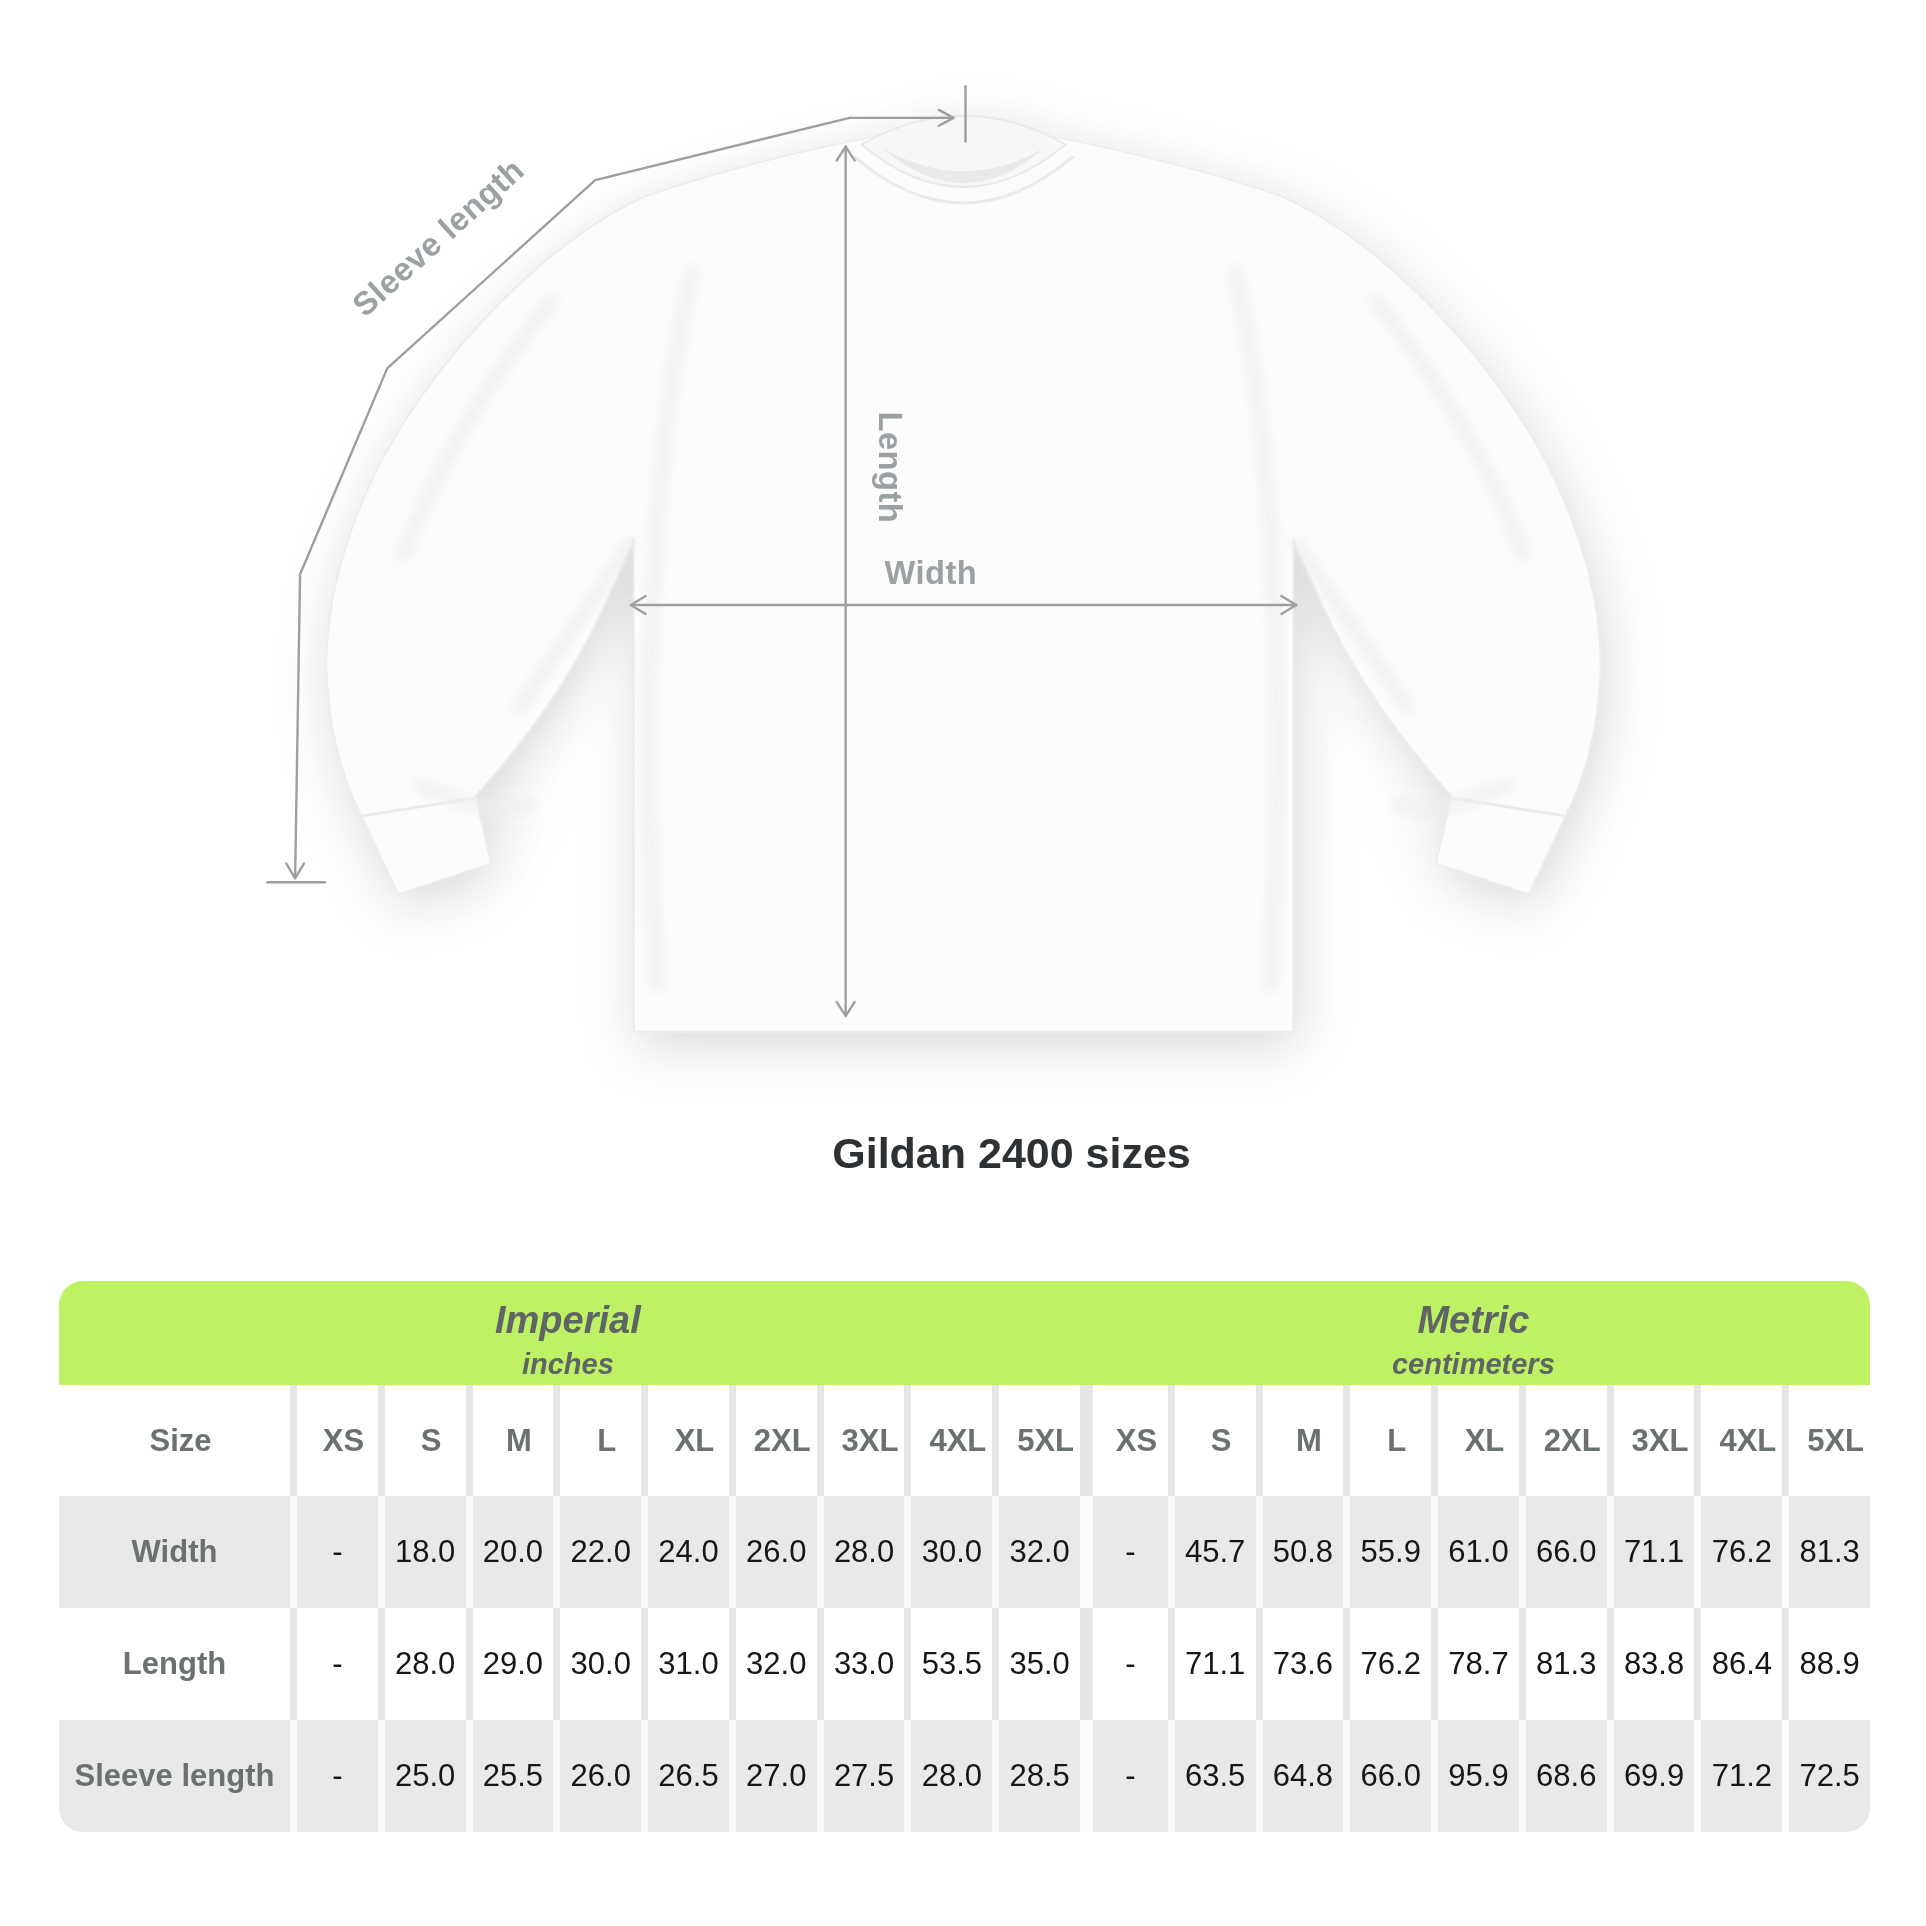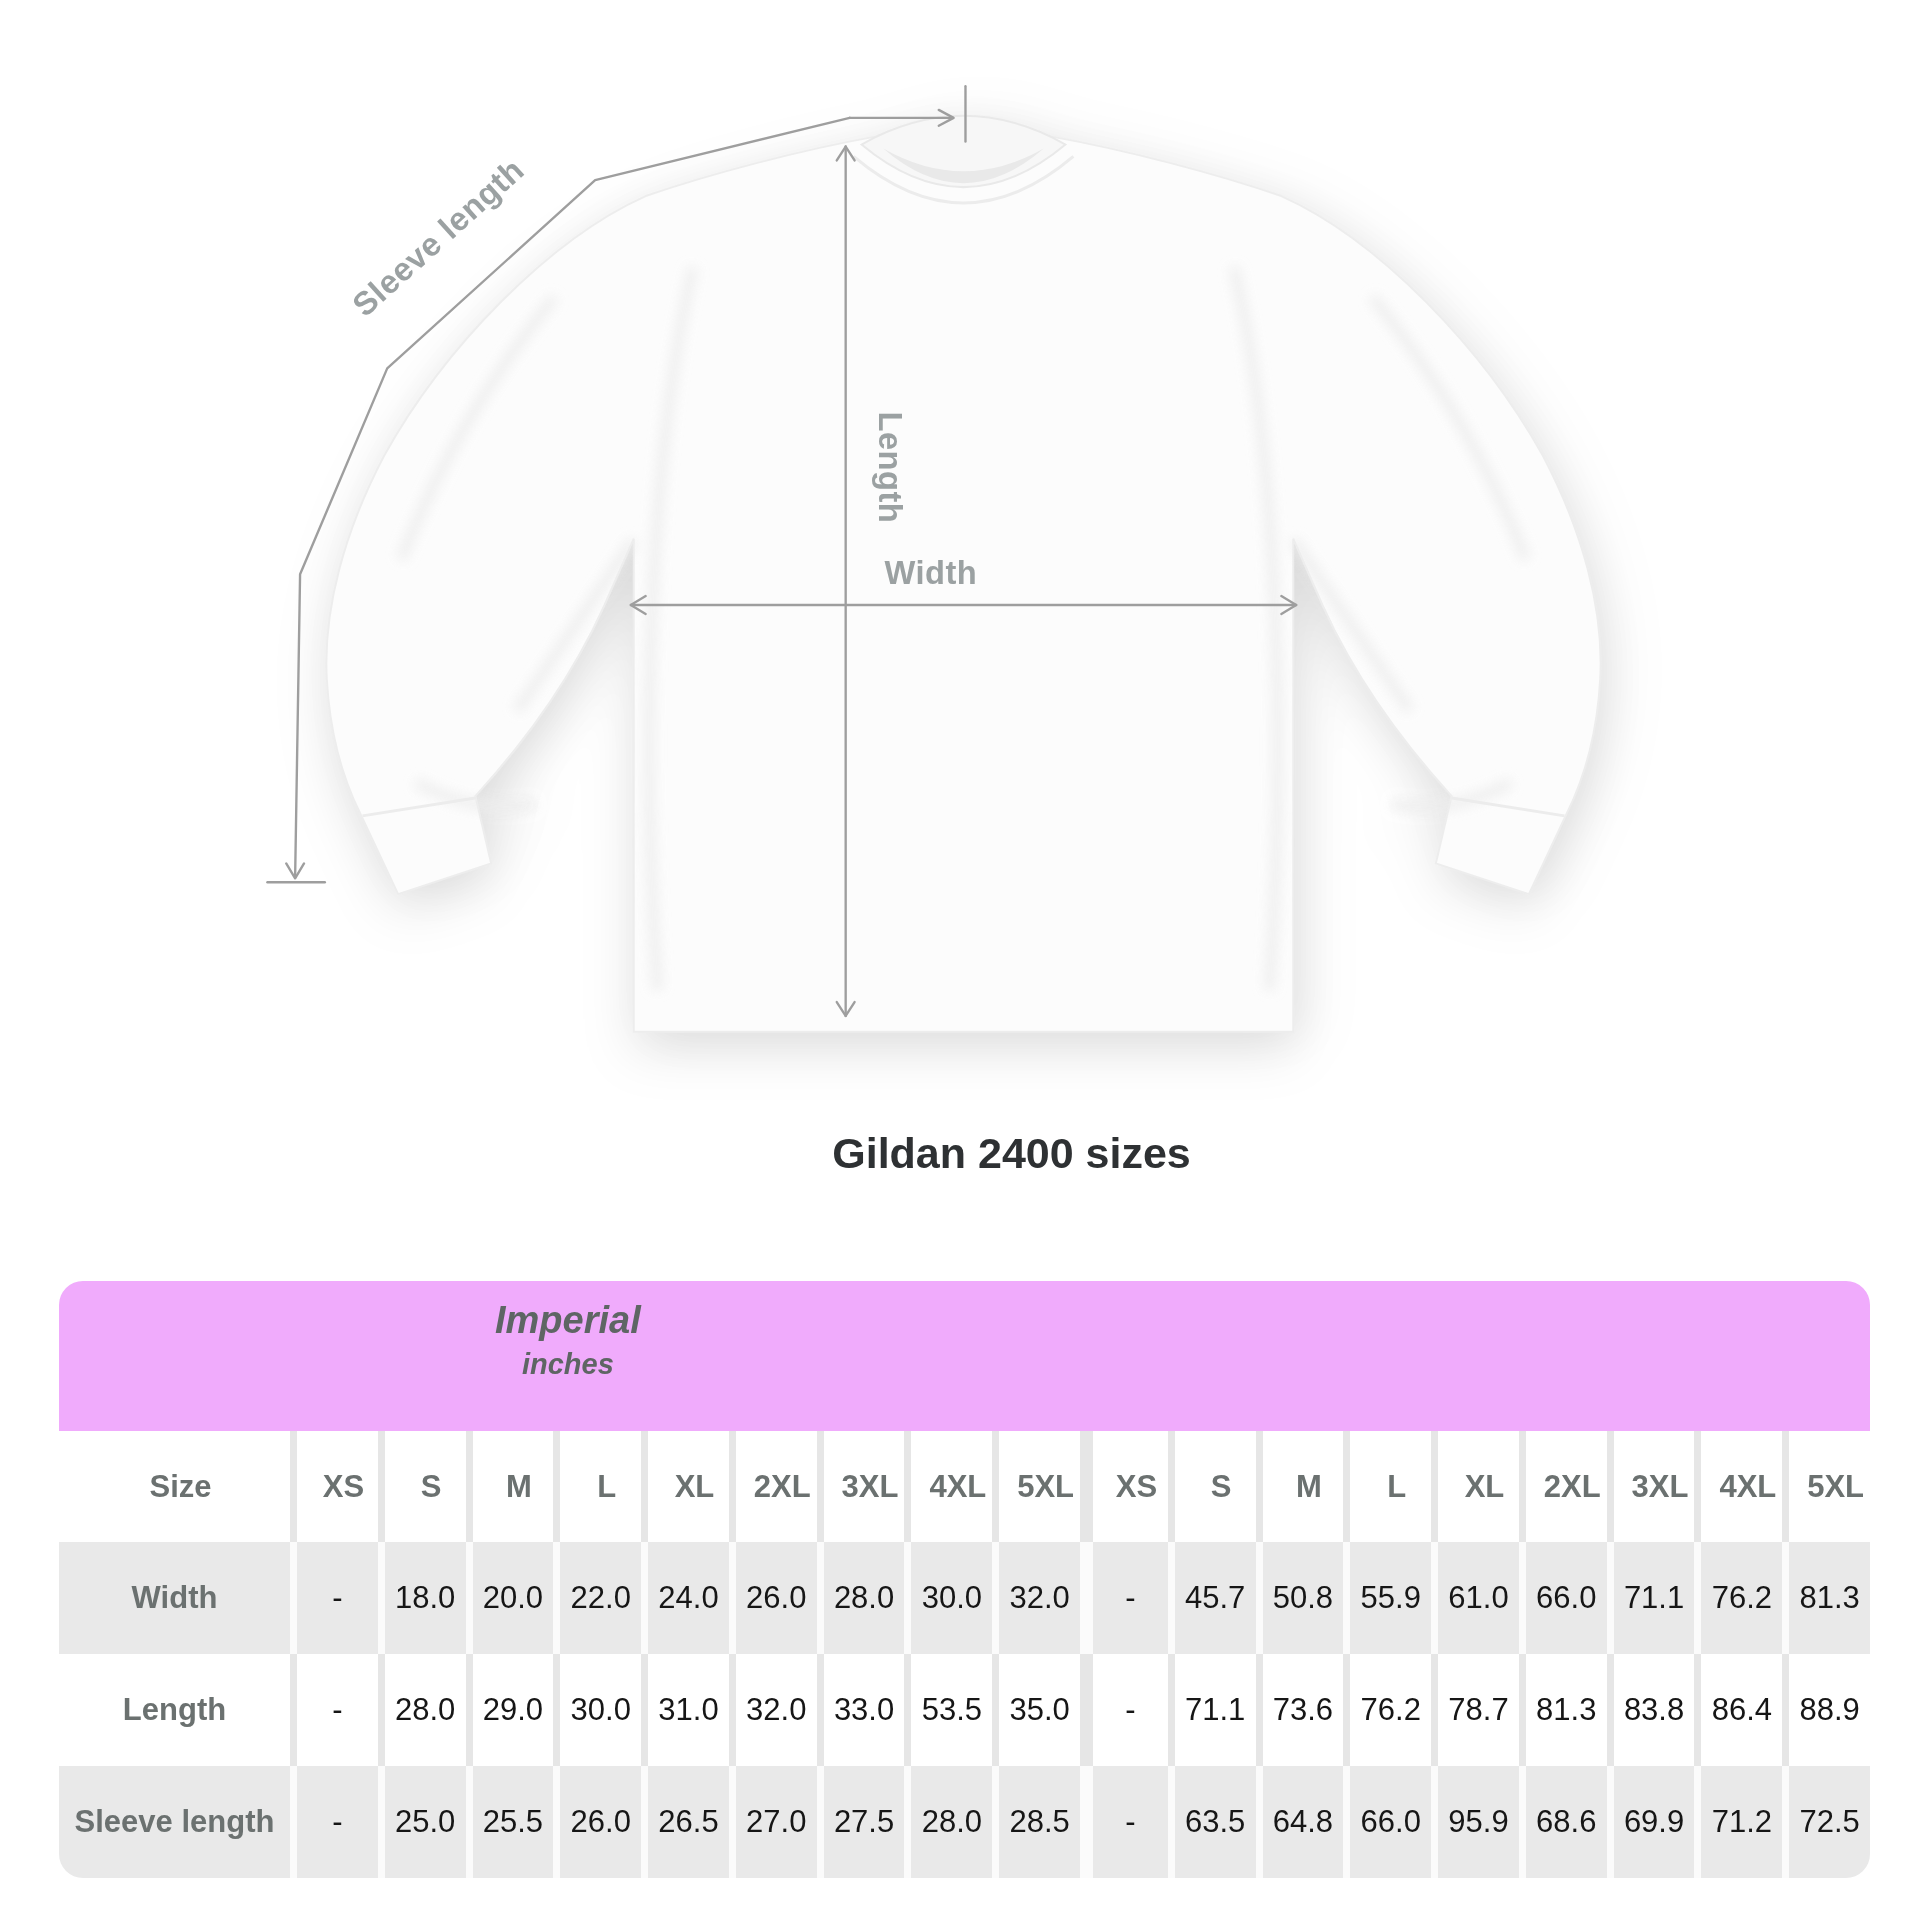--- a/index.html
+++ b/index.html
@@ -17,22 +17,22 @@
     position:absolute;left:0;top:1129px;width:100%;text-align:center;
     font-size:43px;font-weight:bold;color:#2e3133;padding-left:48px;
   }
   .chart-note{
     position:absolute;left:0;top:1190px;width:100%;text-align:center;
     font-size:28px;font-style:italic;color:#4b4d4e;
   }
   
   .size-table{position:absolute;left:59px;top:1281px;width:1811px;}
   .band{
-    display:grid;grid-template-columns:56.2% 43.8%;height:150px;
-    background:#f0abfc;border-radius:24px 24px 0 0;
+    display:grid;grid-template-columns:56.2% 43.8%;height:104px;
+    background:#bef264;border-radius:24px 24px 0 0;
   }
   .band-cell{display:flex;flex-direction:column;align-items:center;justify-content:flex-start;padding-top:16px;}
   .band-name{font-size:38px;font-weight:bold;font-style:italic;color:#5e6564;line-height:1.25;}
   .band-unit{font-size:29px;font-style:italic;color:#5e6564;line-height:1.35;font-weight:bold;}
   .trow{display:grid;grid-template-columns:231px repeat(18,1fr);}
   .trow.white{--div:#e6e6e6;background:#ffffff;}
   .trow.gray{--div:#fbfbfb;background:#e9e9e9;}
   .trow.last{border-radius:0 0 24px 24px;}
   .hrow{height:111px;}
   .drow{height:112px;}
@@ -135,20 +135,24 @@
 
   <div class="chart-title">Gildan 2400 sizes</div>
 
   <div class="size-table">
 
     <div class="band">
       <div class="band-cell">
         <div class="band-name">Imperial</div>
         <div class="band-unit">inches</div>
       </div>
+      <div class="band-cell">
+        <div class="band-name">Metric</div>
+        <div class="band-unit">centimeters</div>
+      </div>
     </div>
 
     <div class="trow white hrow">
       <div class="cell">
           <span class="szhead">Size</span>
         </div>
       <div class="cell">
           <span class="szhead">XS</span>
         </div>
       <div class="cell">

